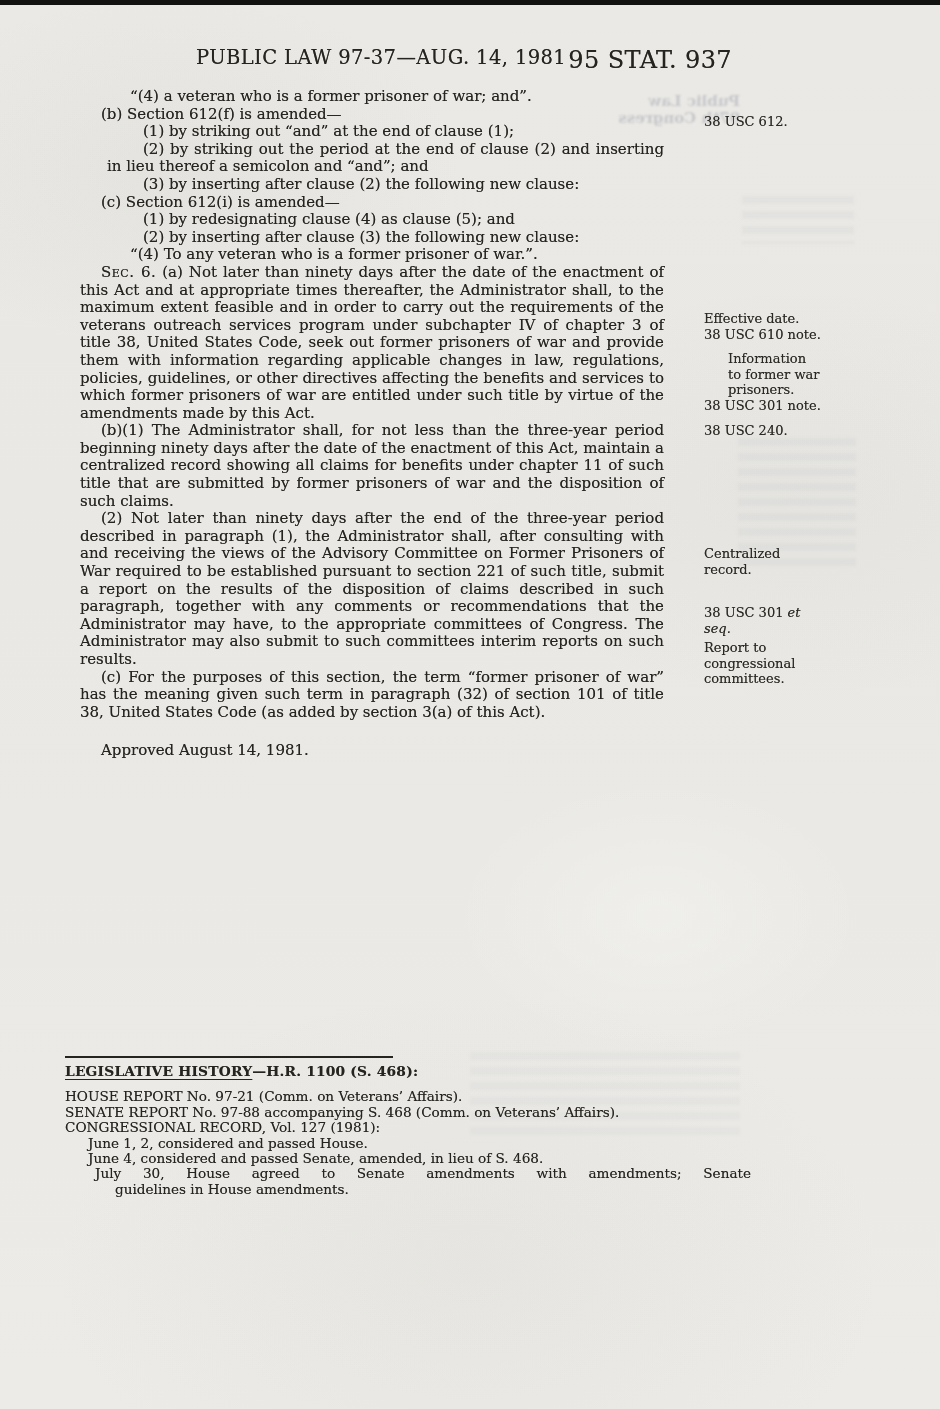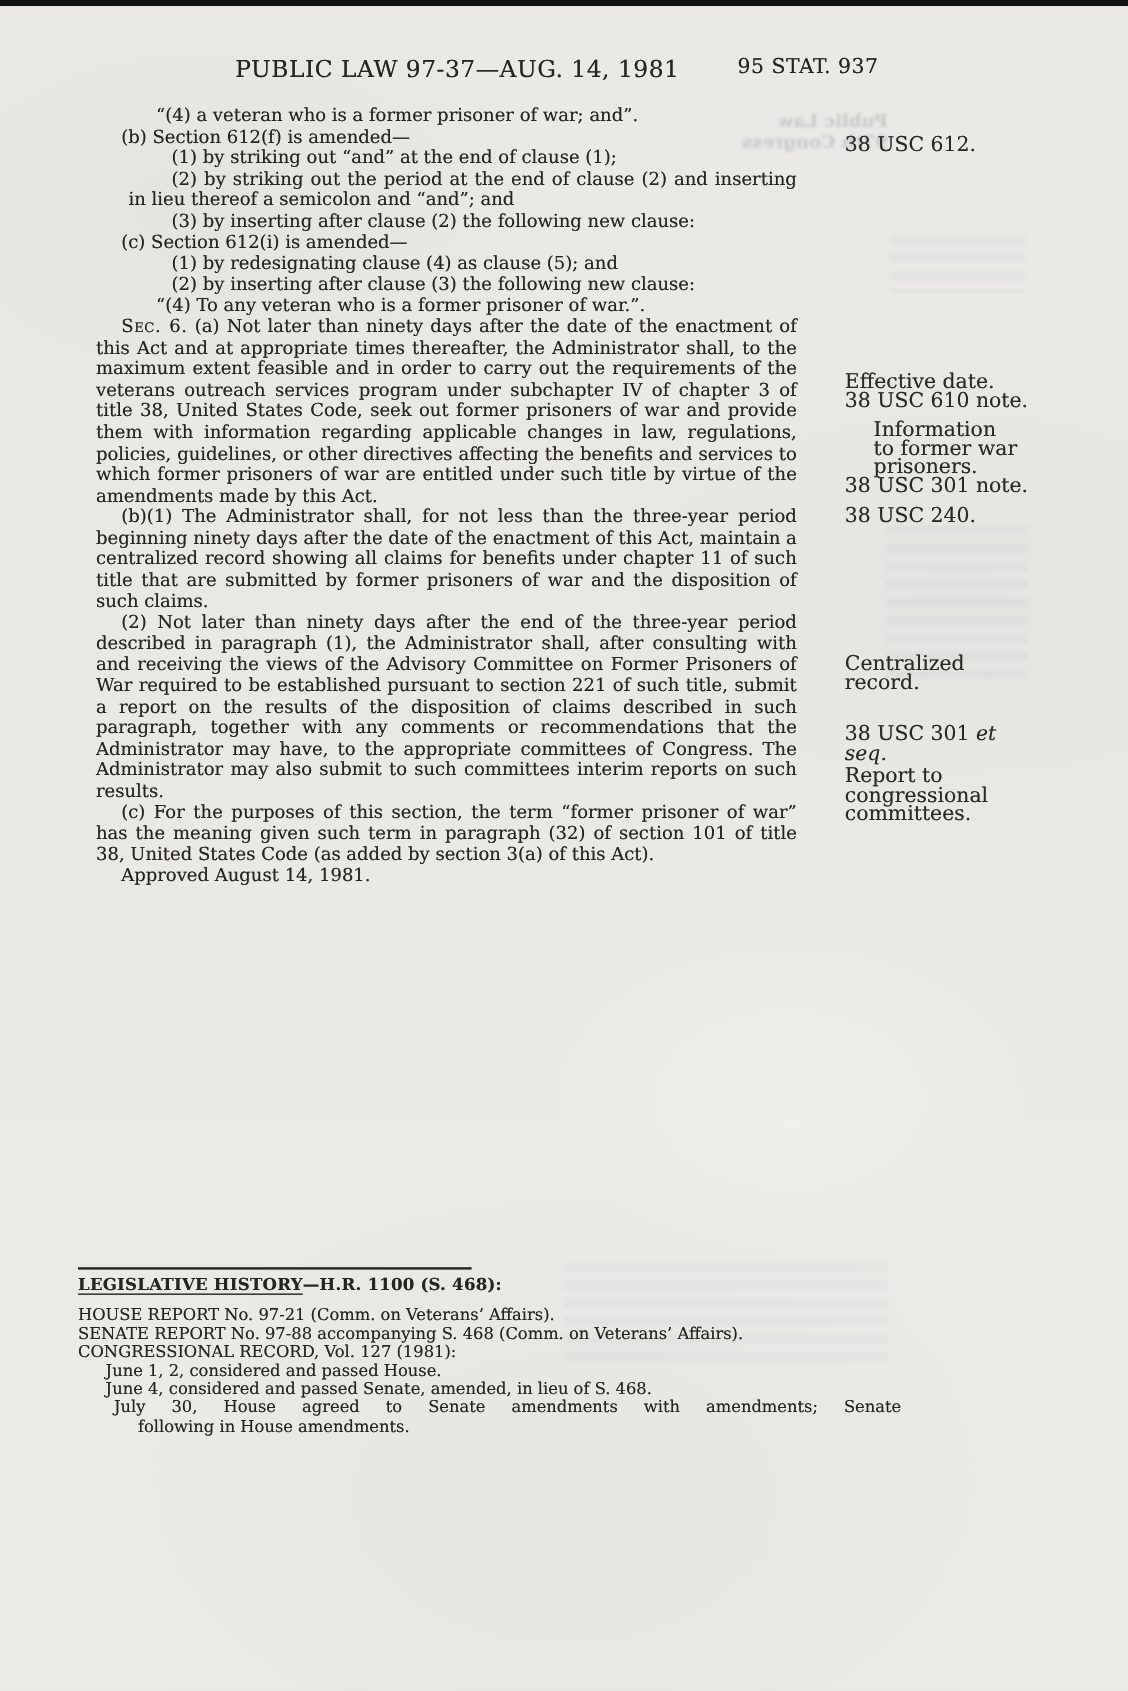--- a/index.html
+++ b/index.html
@@ -30,40 +30,40 @@
   }
   
   .running-head{position:absolute;top:46px;left:0;width:824px;height:26px;}
   .law-title{
     position:absolute;left:196px;top:0;
     font-size:19.5px;letter-spacing:.4px;white-space:nowrap;
     text-shadow:0 0 .5px rgba(38,36,31,.65);
   }
   .stat-no{
     position:absolute;right:92px;top:0;
-    font-size:17px;letter-spacing:.4px;white-space:nowrap;
+    font-size:24px;letter-spacing:.4px;white-space:nowrap;
     text-shadow:0 0 .5px rgba(38,36,31,.65);
   }
   
   .body-col{
     position:absolute;left:80px;top:88px;width:584px;
     font-size:15px;line-height:17.6px;
     text-align:justify;
     text-shadow:0 0 .45px rgba(38,36,31,.6);
   }
   .para{margin:0;}
   .para.quote{margin-left:50px;text-align:left;}
   .para.sub{text-indent:21px;}
   .para.item{margin-left:27px;text-indent:36px;}
-  .para.approved{text-indent:21px;text-align:left;}
+  .para.approved{margin-top:21px;text-indent:21px;text-align:left;}
   .sc{font-variant:small-caps;letter-spacing:.5px;}
   
   .margin-note{
     position:absolute;left:704px;width:128px;
-    font-size:17px;line-height:15.6px;text-align:left;
+    font-size:13px;line-height:15.6px;text-align:left;
     color:#2b2923;
     text-shadow:0 0 .4px rgba(43,41,35,.55);
   }
   .mn-line{white-space:nowrap;}
   .mn-line i{font-style:italic;}
   
   .leg-history{
     position:absolute;left:65px;top:1056px;width:692px;
     font-size:13.6px;line-height:15.4px;color:#26241f;
     text-shadow:0 0 .4px rgba(38,36,31,.55);
@@ -168,17 +168,17 @@
     <div class="lh-title">
       <span class="lh-title-underlined">LEGISLATIVE HISTORY</span><span>—H.R. 1100 (S. 468):</span>
     </div>
     <div id="lh-lines">
         <div class="lh-flush">HOUSE REPORT No. 97-21 (Comm. on Veterans’ Affairs).</div>
         <div class="lh-flush">SENATE REPORT No. 97-88 accompanying S. 468 (Comm. on Veterans’ Affairs).</div>
         <div class="lh-flush">CONGRESSIONAL RECORD, Vol. 127 (1981):</div>
         <div class="lh-date">June 1, 2, considered and passed House.</div>
         <div class="lh-date">June 4, considered and passed Senate, amended, in lieu of S. 468.</div>
         <div class="lh-july-first">July 30, House agreed to Senate amendments with amendments; Senate</div>
-        <div class="lh-july-cont">following in House amendments.</div>
+        <div class="lh-july-cont">guidelines in House amendments.</div>
       </div>
   </div>
 
 </div>
 
 </body></html>

